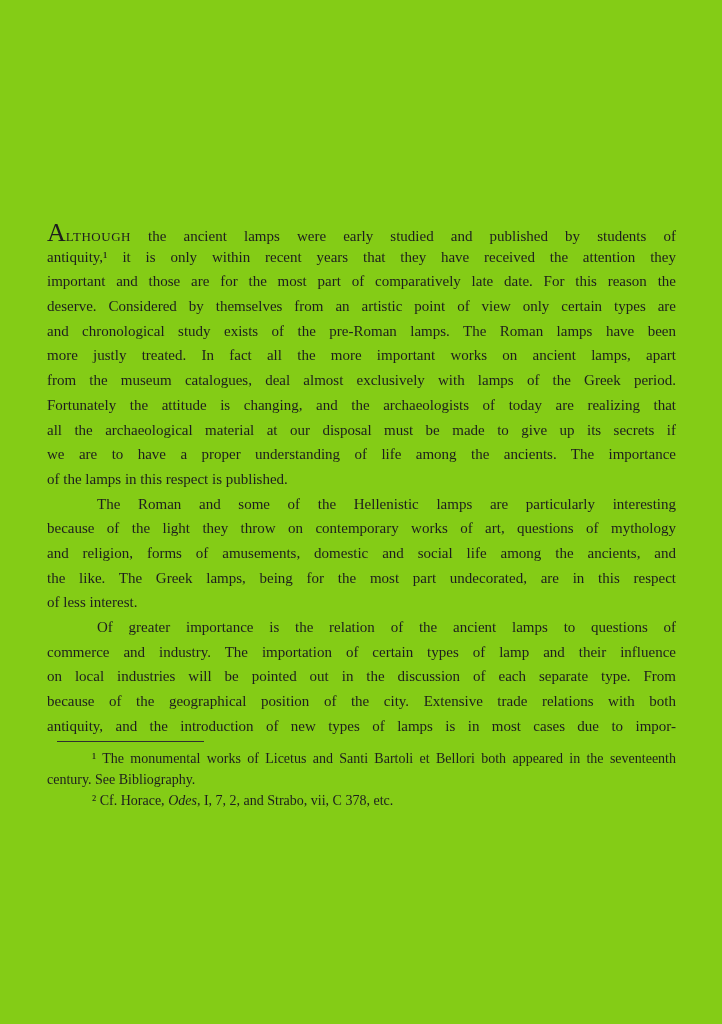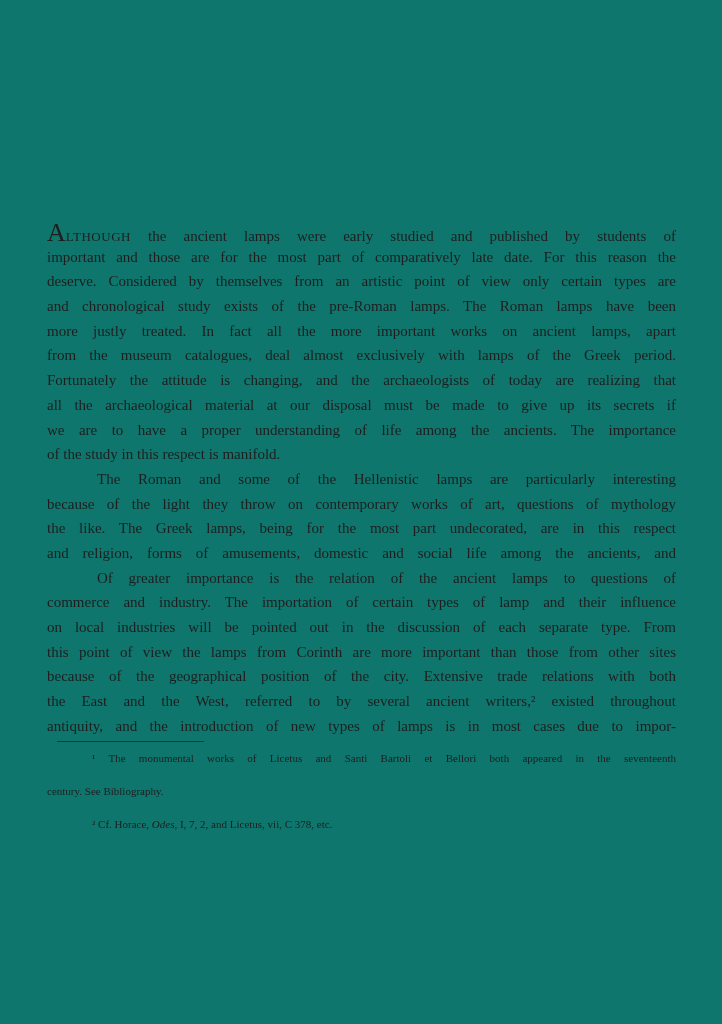--- a/index.html
+++ b/index.html
@@ -1,20 +1,20 @@
 <!DOCTYPE html>
 <html><head>
 <meta charset="utf-8">
 <style>
   html, body { margin: 0; padding: 0; background: #ffffff; }
   .page {
     position: relative;
     width: 722px;
     height: 1024px;
-    background: #0f766e;
+    background: #84cc16;
     overflow: hidden;
     font-family: "Liberation Serif", "DejaVu Serif", serif;
     color: #1e1e1e;
   }
   .text-block {
     position: absolute;
     left: 47px;
     top: 220px;
     width: 629px;
     font-size: 15px;
@@ -31,70 +31,70 @@
   .line.indent { text-indent: 50px; }
   .lead-line { overflow: visible; }
   .lead-cap { font-size: 26px; line-height: 1; }
   .lead-sc { font-size: 13px; letter-spacing: 0.5px; }
   .footnote-rule {
     margin: 3px 0 0 10px;
     width: 147px;
     height: 0;
     border-top: 1.2px solid #2f2f2f;
   }
-  .footnotes { margin-top: 6px; font-size: 11px; }
+  .footnotes { margin-top: 6px; font-size: 14px; }
   .fn-line {
     line-height: 21px;
     height: 21px;
     overflow: hidden;
     text-align: justify;
     text-align-last: justify;
   }
-  .fn-line.left { text-align-last: left; margin-top: 12px; }
+  .fn-line.left { text-align-last: left; }
   .fn-line.indent { text-indent: 45px; }
   .fn-italic { font-style: italic; }
 </style>
 </head>
 <body>
 
 <div class="page">
   <div class="text-block">
 
     <div class="para">
       <div class="line lead-line"><span class="lead-cap">A</span><span class="lead-sc">LTHOUGH</span><span> the ancient lamps were early studied and published by students of</span></div>
+      <div class="line">antiquity,¹ it is only within recent years that they have received the attention they</div>
       <div class="line">important and those are for the most part of comparatively late date. For this reason the</div>
       <div class="line">deserve. Considered by themselves from an artistic point of view only certain types are</div>
       <div class="line">and chronological study exists of the pre-Roman lamps. The Roman lamps have been</div>
       <div class="line">more justly treated. In fact all the more important works on ancient lamps, apart</div>
       <div class="line">from the museum catalogues, deal almost exclusively with lamps of the Greek period.</div>
       <div class="line">Fortunately the attitude is changing, and the archaeologists of today are realizing that</div>
       <div class="line">all the archaeological material at our disposal must be made to give up its secrets if</div>
       <div class="line">we are to have  a proper understanding of life among the ancients. The importance</div>
-      <div class="line last">of the study in this respect is manifold.</div>
+      <div class="line last">of the lamps in this respect is published.</div>
     </div>
 
     <div class="para">
       <div class="line indent">The Roman and some of the Hellenistic lamps are particularly interesting</div>
       <div class="line">because of the light they throw on contemporary works of art, questions of mythology</div>
+      <div class="line">and religion, forms of amusements, domestic and social life among the ancients, and</div>
       <div class="line">the like. The Greek lamps, being for the most part undecorated, are in this respect</div>
-      <div class="line">and religion, forms of amusements, domestic and social life among the ancients, and</div>
+      <div class="line last">of less interest.</div>
     </div>
 
     <div class="para">
       <div class="line indent">Of greater importance is the relation of the ancient lamps to questions of</div>
       <div class="line">commerce and industry. The importation of certain types of lamp and their influence</div>
       <div class="line">on local industries will be pointed out in the discussion of each separate type. From</div>
-      <div class="line">this point of view the lamps from Corinth are more important than those from other sites</div>
       <div class="line">because of the geographical position of the city. Extensive trade relations with both</div>
-      <div class="line">the East and the West, referred to by several ancient writers,² existed throughout</div>
       <div class="line">antiquity, and the introduction of new types of lamps is in most cases due to impor-</div>
     </div>
 
     <div class="footnote-rule"></div>
 
     <div class="footnotes">
       <div class="fn-line indent">¹ The monumental works of Licetus and Santi Bartoli et Bellori both appeared in the seventeenth</div>
       <div class="fn-line left">century. See  Bibliography.</div>
-      <div class="fn-line left indent"><span>² Cf. Horace, </span><span class="fn-italic">Odes</span><span>, I, 7, 2, and Licetus, vii, C 378, etc.</span></div>
+      <div class="fn-line left indent"><span>² Cf. Horace, </span><span class="fn-italic">Odes</span><span>, I, 7, 2, and Strabo, vii, C 378, etc.</span></div>
     </div>
 
   </div>
 </div>
 
 </body></html>

